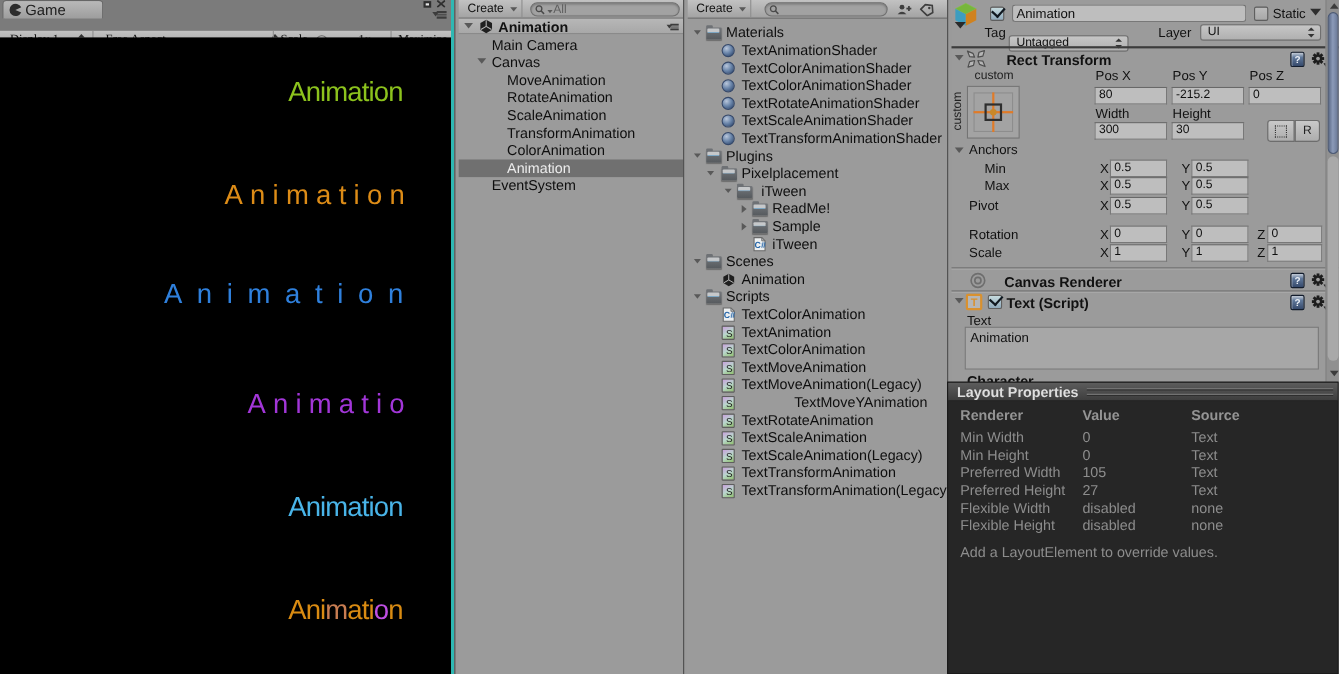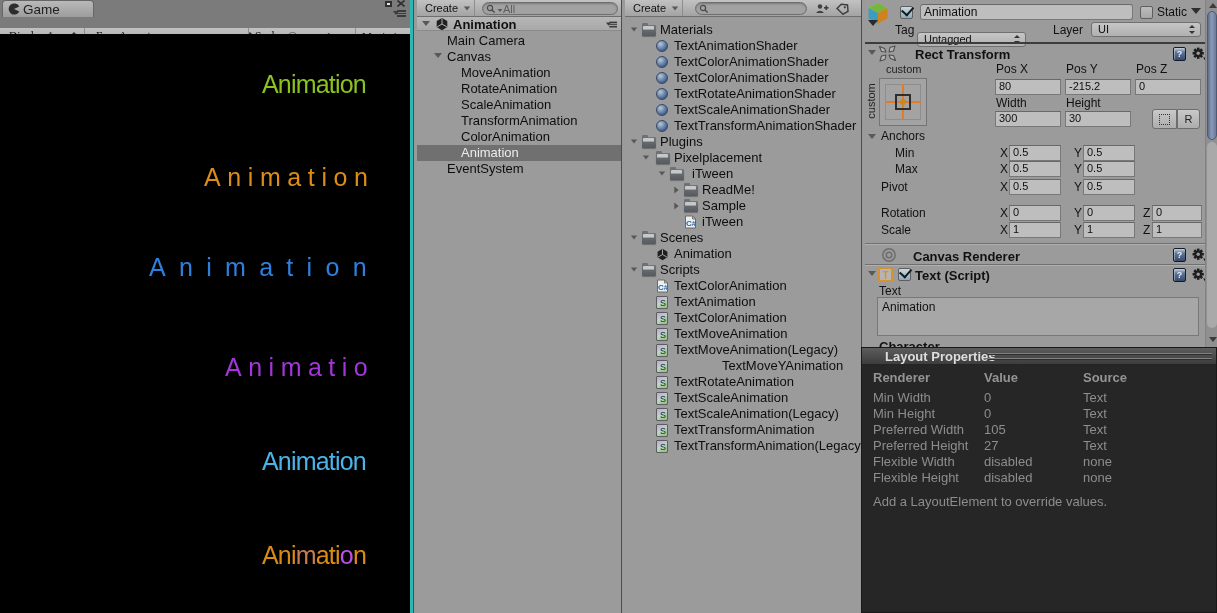--- a/index.html
+++ b/index.html
@@ -403,21 +403,21 @@
   <div class="abs" style="left:340px;top:0;width:12px;height:347px;background:#909090;border-left:1px solid #828282;">
     <span class="abs" style="left:3px;top:3px;width:0;height:0;border-left:4px solid transparent;border-right:4px solid transparent;border-bottom:5px solid #3c3c3c;"></span>
     <div class="abs" style="left:1px;top:11px;width:10px;height:129px;border-radius:5px;background:linear-gradient(90deg,#5e6d8a,#8b9ab8 45%,#6b7a98);border:1px solid #4c5a75;"></div>
     <div class="abs" style="left:1px;top:142px;width:10px;height:186px;border-radius:5px;background:#a9a9a9;"></div>
     <span class="abs" style="left:3px;top:337px;width:0;height:0;border-left:4px solid transparent;border-right:4px solid transparent;border-top:5px solid #3c3c3c;"></span>
   </div>
 </div>
 
 <div class="abs" style="left:861px;top:347px;width:356px;height:266px;background:#262626;border:1px solid #191919;" id="layoutwin">
   <div class="abs" style="left:0;top:0;width:354px;height:17px;background:linear-gradient(#5c5c5c,#3d3d3d);border-bottom:1px solid #242424;">
-    <span class="abs bold" style="left:23px;top:1px;font-size:13px;color:#dedede;">Layout Properties</span>
+    <span class="abs bold" style="left:8px;top:1px;font-size:13px;color:#dedede;">Layout Properties</span>
     <div class="abs" style="left:126px;top:5px;width:224px;height:2px;border-top:1px solid #818181;border-bottom:1px solid #2e2e2e;"></div>
     <div class="abs" style="left:126px;top:10px;width:224px;height:2px;border-top:1px solid #818181;border-bottom:1px solid #2e2e2e;"></div>
   </div>
   <div class="abs bold" style="left:11px;top:22px;font-size:13px;color:#949494;">Renderer</div>
   <div class="abs bold" style="left:122px;top:22px;font-size:13px;color:#949494;">Value</div>
   <div class="abs bold" style="left:221px;top:22px;font-size:13px;color:#949494;">Source</div>
   <div class="abs" style="left:11px;top:42px;font-size:13px;color:#8d8d8d;">Min Width</div>
   <div class="abs" style="left:122px;top:42px;font-size:13px;color:#8d8d8d;">0</div>
   <div class="abs" style="left:221px;top:42px;font-size:13px;color:#8d8d8d;">Text</div>
   <div class="abs" style="left:11px;top:58px;font-size:13px;color:#8d8d8d;">Min Height</div>

